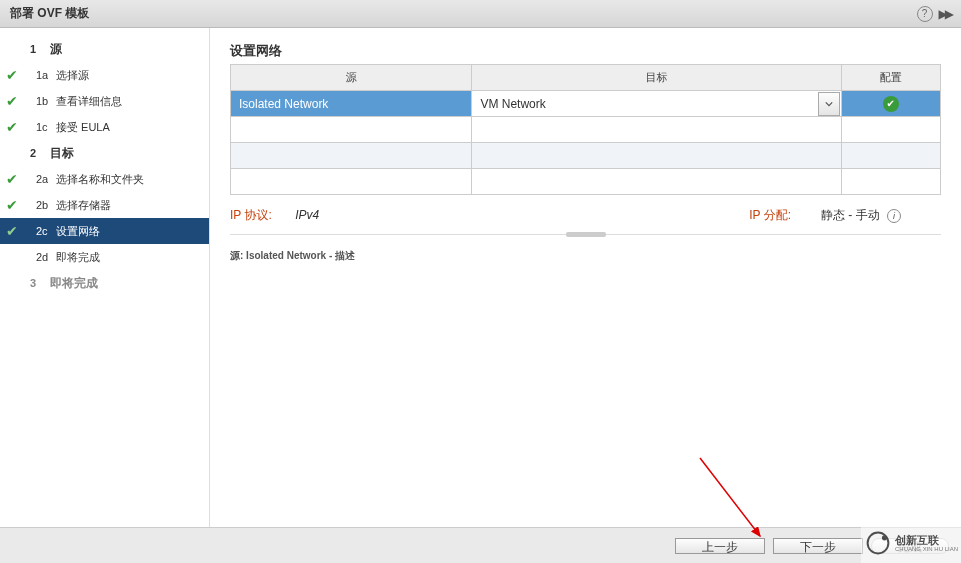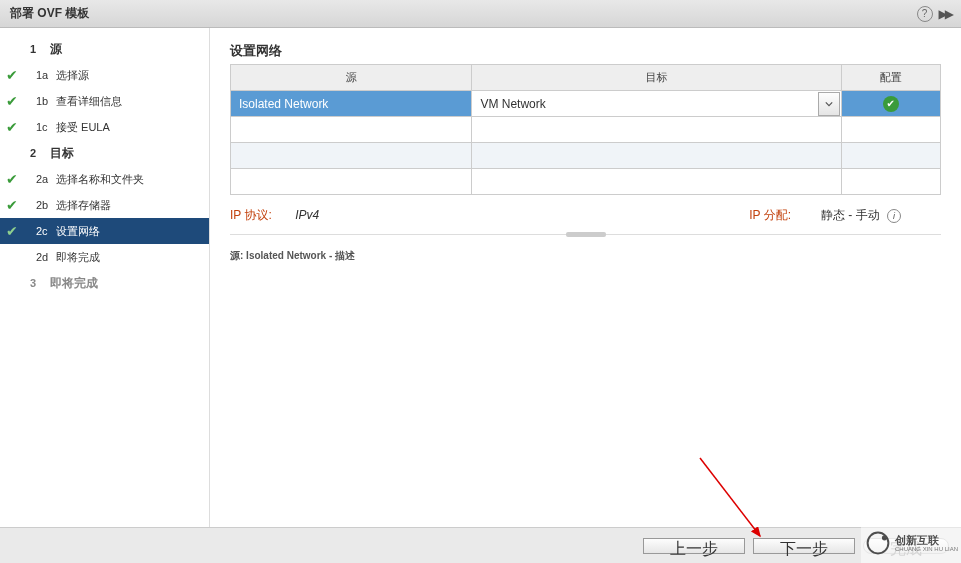--- a/index.html
+++ b/index.html
@@ -42,21 +42,21 @@
 .info-i { width: 14px; height: 14px; border: 1px solid #888; border-radius: 50%; display: inline-flex; align-items: center; justify-content: center; font-size: 9px; font-style: italic; color: #555; margin-left: 4px; }
 
 .sep { height: 1px; background: #ddd; margin: 10px 0; position: relative; }
 .sep::after { content: ""; position: absolute; left: 50%; top: -2px; width: 40px; height: 5px; background: #ccc; border-radius: 2px; transform: translateX(-50%); }
 
 .section-info { margin-top: 14px; }
 .section-info .hd { font-size: 10px; font-weight: bold; color: #555; margin-bottom: 6px; }
 .section-info .bd { font-size: 12px; color: #444; }
 
 .footer { position: absolute; bottom: 0; left: 0; right: 0; height: 36px; background: #eaeaea; border-top: 1px solid #ccc; display: flex; align-items: center; justify-content: flex-end; padding-right: 12px; gap: 8px; }
-.btn { min-width: 70px; height: 16px; border: 1px solid #999; background: linear-gradient(#fdfdfd,#e6e6e6); font-size: 16px; color: #333; cursor: pointer; padding: 0 26px; }
+.btn { min-width: 70px; height: 16px; border: 1px solid #999; background: linear-gradient(#fdfdfd,#e6e6e6); font-size: 12px; color: #333; cursor: pointer; padding: 0 26px; }
 .btn.disabled { color: #aaa; border-color: #ccc; cursor: default; border-radius: 8px; }
 
 .arrow { position: absolute; pointer-events: none; }
 
 .watermark { position: absolute; right: 0; bottom: 0px; width: 100px; height: 40px; display: flex; align-items: center; gap: 4px; opacity: .85; background: rgba(255,255,255,.6); padding-left:4px;}
 .watermark .wlogo { width: 26px; height: 26px; }
 .watermark .wt { font-size: 11px; font-weight: bold; color: #333; line-height: 11px; }
 .watermark .ws { font-size: 6px; color: #666; }
 </style>
 </head>

